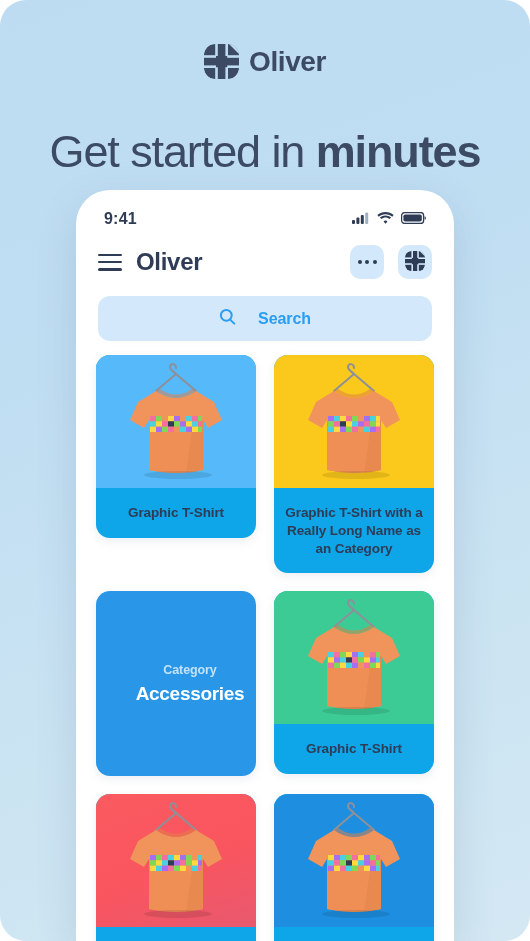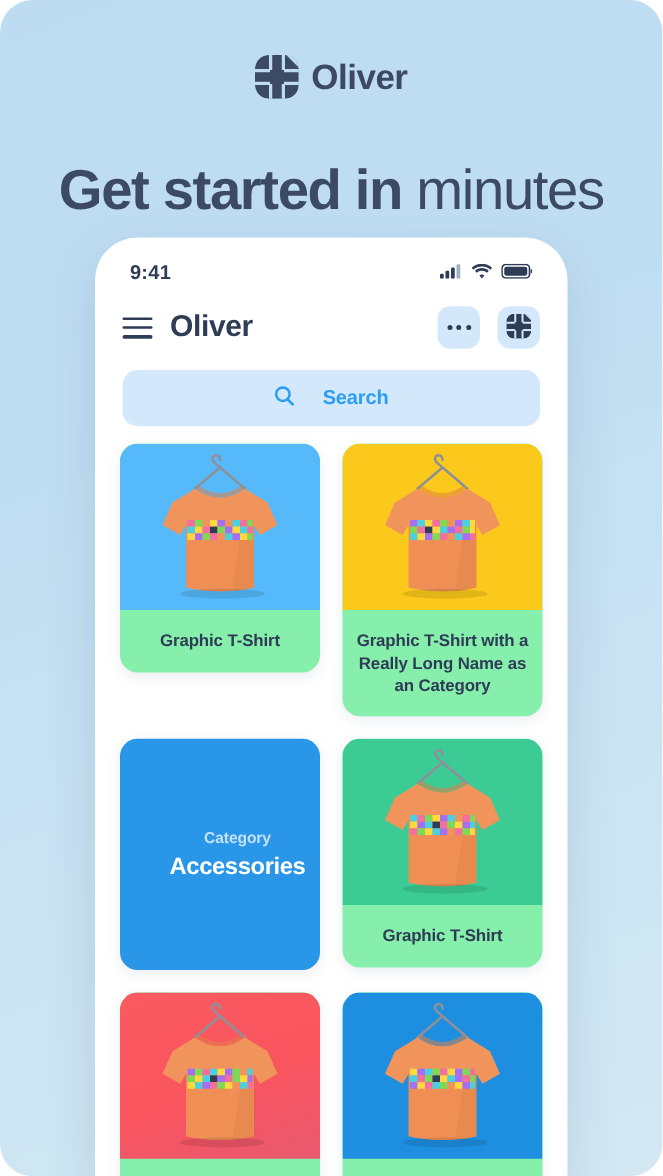--- a/index.html
+++ b/index.html
@@ -55,22 +55,22 @@
     top: 96px;
     left: 0;
     width: 100%;
     text-align: center;
     font-size: 45px;
     color: #3c4a63;
     letter-spacing: -1.1px;
     line-height: 1.15;
     white-space: nowrap;
   }
-  #headline .light { font-weight: bold; }
-  #headline .bold  { font-weight: normal; }
+  #headline .light { font-weight: normal; }
+  #headline .bold  { font-weight: bold; }
 
   
   #phone {
     position: absolute;
     left: 76px;
     top: 190px;
     width: 378px;
     height: 751px;
     background: #ffffff;
     border-radius: 34px 34px 0 0;
@@ -170,21 +170,21 @@
   #grid {
     padding: 0 20px;
     display: grid;
     grid-template-columns: 1fr 1fr;
     gap: 18px;
     align-content: start;
   }
   .card {
     border-radius: 14px;
     overflow: hidden;
-    background: #86efac;
+    background: #0ea5e9;
     box-shadow: 0 3px 10px rgba(60,90,130,0.10);
     cursor: pointer;
     align-self: start;
   }
   .card-img {
     height: 133px;
     position: relative;
     overflow: hidden;
   }
   .card-label {

